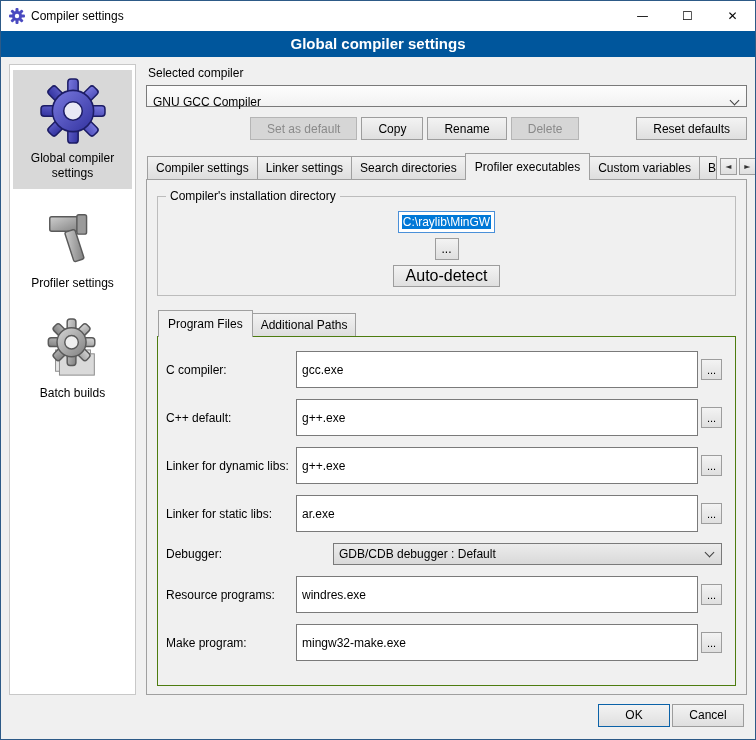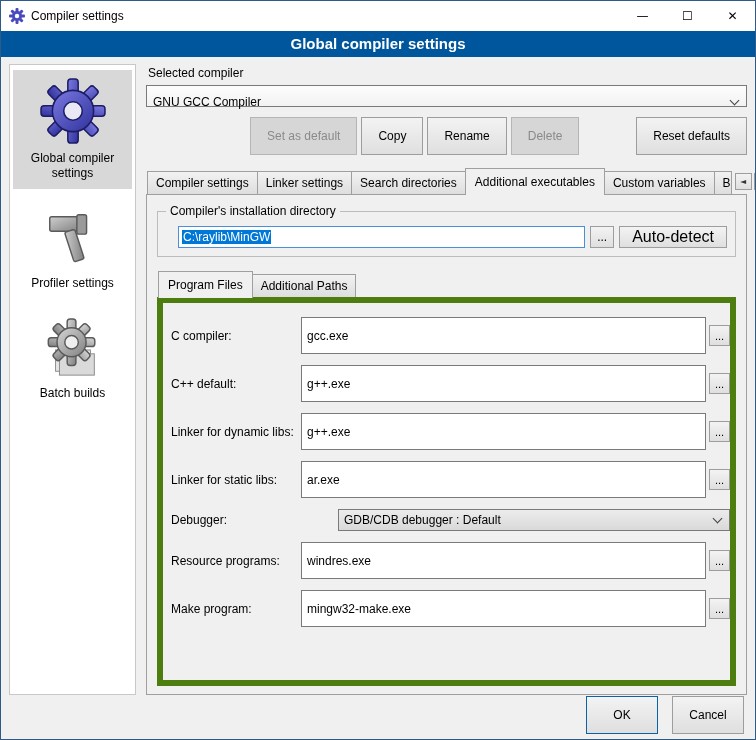--- a/index.html
+++ b/index.html
@@ -61,21 +61,21 @@
     height: 22px; border: 1px solid #7a7a7a;
     background: linear-gradient(#fdfdfd, #f2f2f2);
     display: flex; align-items: center; padding: 12px 8px 0 6px;
   }
   .chev {
     width: 7px; height: 7px; border-right: 1.6px solid #404040; border-bottom: 1.6px solid #404040;
     transform: rotate(45deg); margin-left: auto; margin-top: -3px; flex: 0 0 auto;
   }
   .btn-row { display: flex; gap: 4px; margin: 10px 0 13px 0; }
   .btn {
-    height: 38px; padding: 0 16px;
+    height: 23px; padding: 0 16px;
     background: linear-gradient(#f3f3f3, #dfdfdf);
     border: 1px solid #9d9d9d; font-size: 12px; font-family: inherit;
     cursor: default;
   }
   .btn:disabled, .btn.disabled { background: #d6d6d6; color: #8a8a8a; border-color: #b5b5b5; }
   .btn.set-default { margin-left: 104px; }
   .btn.reset-defaults { margin-left: auto; }
   
   .tabs { display: flex; align-items: flex-end; padding-left: 1px; position: relative; z-index: 2; }
   .tab {
@@ -92,67 +92,67 @@
     color: #333; font-family: "DejaVu Sans", sans-serif; cursor: default;
   }
   .tab-panel {
     border: 1px solid #9f9f9f; background: #f0f0f0;
     flex: 1 1 auto; padding: 12px 10px 8px 10px;
     display: flex; flex-direction: column; min-height: 0;
   }
   
   .groupbox {
     border: 1px solid #bcbcbc; position: relative;
-    padding: 14px 8px 8px 20px; margin: 4px 0 14px 0;
+    padding: 14px 8px 8px 8px; margin: 4px 0 14px 0;
   }
   .groupbox-title {
     position: absolute; top: -8px; left: 8px; background: #f0f0f0; padding: 0 4px;
   }
-  .dir-row { display: flex; align-items: center; gap: 5px; }
+  .dir-row { display: flex; align-items: center; gap: 5px; flex-direction: column; }
   .fake-input {
     flex: 1 1 auto; height: 22px; border: 1px solid #4a90d9; background: #ffffff;
     display: flex; align-items: center; padding: 0 3px; overflow: hidden; white-space: nowrap;
   }
   .sel-text { background: #0078d7; color: #ffffff; padding: 0 1px; }
   .dots-btn {
     width: 24px; height: 22px; flex: 0 0 auto; padding: 0;
     background: linear-gradient(#f3f3f3, #dfdfdf); border: 1px solid #9d9d9d;
     font-family: inherit; font-size: 12px; cursor: default;
   }
   .autodetect-btn {
     height: 22px; padding: 0 12px; flex: 0 0 auto;
     background: linear-gradient(#f3f3f3, #dfdfdf); border: 1px solid #9d9d9d;
     font-family: inherit; font-size: 16px; cursor: default;
   }
   .note { color: #8b1a1a; margin: 5px 0 2px 1px; white-space: nowrap; overflow: hidden; }
   
   .subtab-panel {
-    border: 6px solid #4d7c0f; background: #f0f0f0;
-    flex: 1 1 auto; padding: 14px 0 8px 8px; min-height: 0;
+    border: 1px solid #4d7c0f; background: #f0f0f0;
+    flex: 1 1 auto; padding: 14px 13px 8px 8px; min-height: 0;
   }
   .field-row { display: flex; align-items: center; margin-bottom: 11px; }
   .field-label { width: 130px; flex: 0 0 auto; }
   .field-input {
     flex: 1 1 auto; height: 37px; border: 1px solid #7a7a7a; background: #ffffff;
     display: flex; align-items: center; padding: 0 5px; overflow: hidden; white-space: nowrap;
   }
   .field-dots {
     width: 21px; height: 21px; flex: 0 0 auto; margin-left: 3px; padding: 0;
     background: linear-gradient(#f3f3f3, #dfdfdf); border: 1px solid #9d9d9d;
     font-family: inherit; font-size: 11px; cursor: default;
   }
   .field-select {
     flex: 1 1 auto; height: 22px; border: 1px solid #7a7a7a;
     background: linear-gradient(#ececec, #d9d9d9);
     display: flex; align-items: center; padding: 0 8px 0 5px; margin-left: 37px;
   }
   
   .footer {
     flex: 0 0 auto; height: 40px; display: flex; align-items: center;
-    justify-content: flex-end; gap: 14px; padding: 0 11px 8px 0;
+    justify-content: flex-end; gap: 2px; padding: 0 11px 8px 0;
   }
   .footer .btn { width: 72px; padding: 0; text-align: center; }
   .footer .btn.ok { border: 1px solid #0b62a8; }
 </style>
 </head>
 <body>
 
 <div class="window">
 
   <div class="titlebar">
@@ -248,21 +248,21 @@
         <button class="btn">Copy</button>
         <button class="btn">Rename</button>
         <button class="btn disabled" disabled="">Delete</button>
         <button class="btn reset-defaults">Reset defaults</button>
       </div>
 
       <div class="tabs">
         <div class="tab">Compiler settings</div>
         <div class="tab">Linker settings</div>
         <div class="tab">Search directories</div>
-        <div class="tab active">Additional executables</div>
+        <div class="tab active">Profiler executables</div>
         <div class="tab">Custom variables</div>
         <div class="tab clipped">Buil</div>
         <div class="tab-nav">
           <button class="nav-btn">◄</button>
           <button class="nav-btn">►</button>
         </div>
       </div>
 
       <div class="tab-panel">
 

